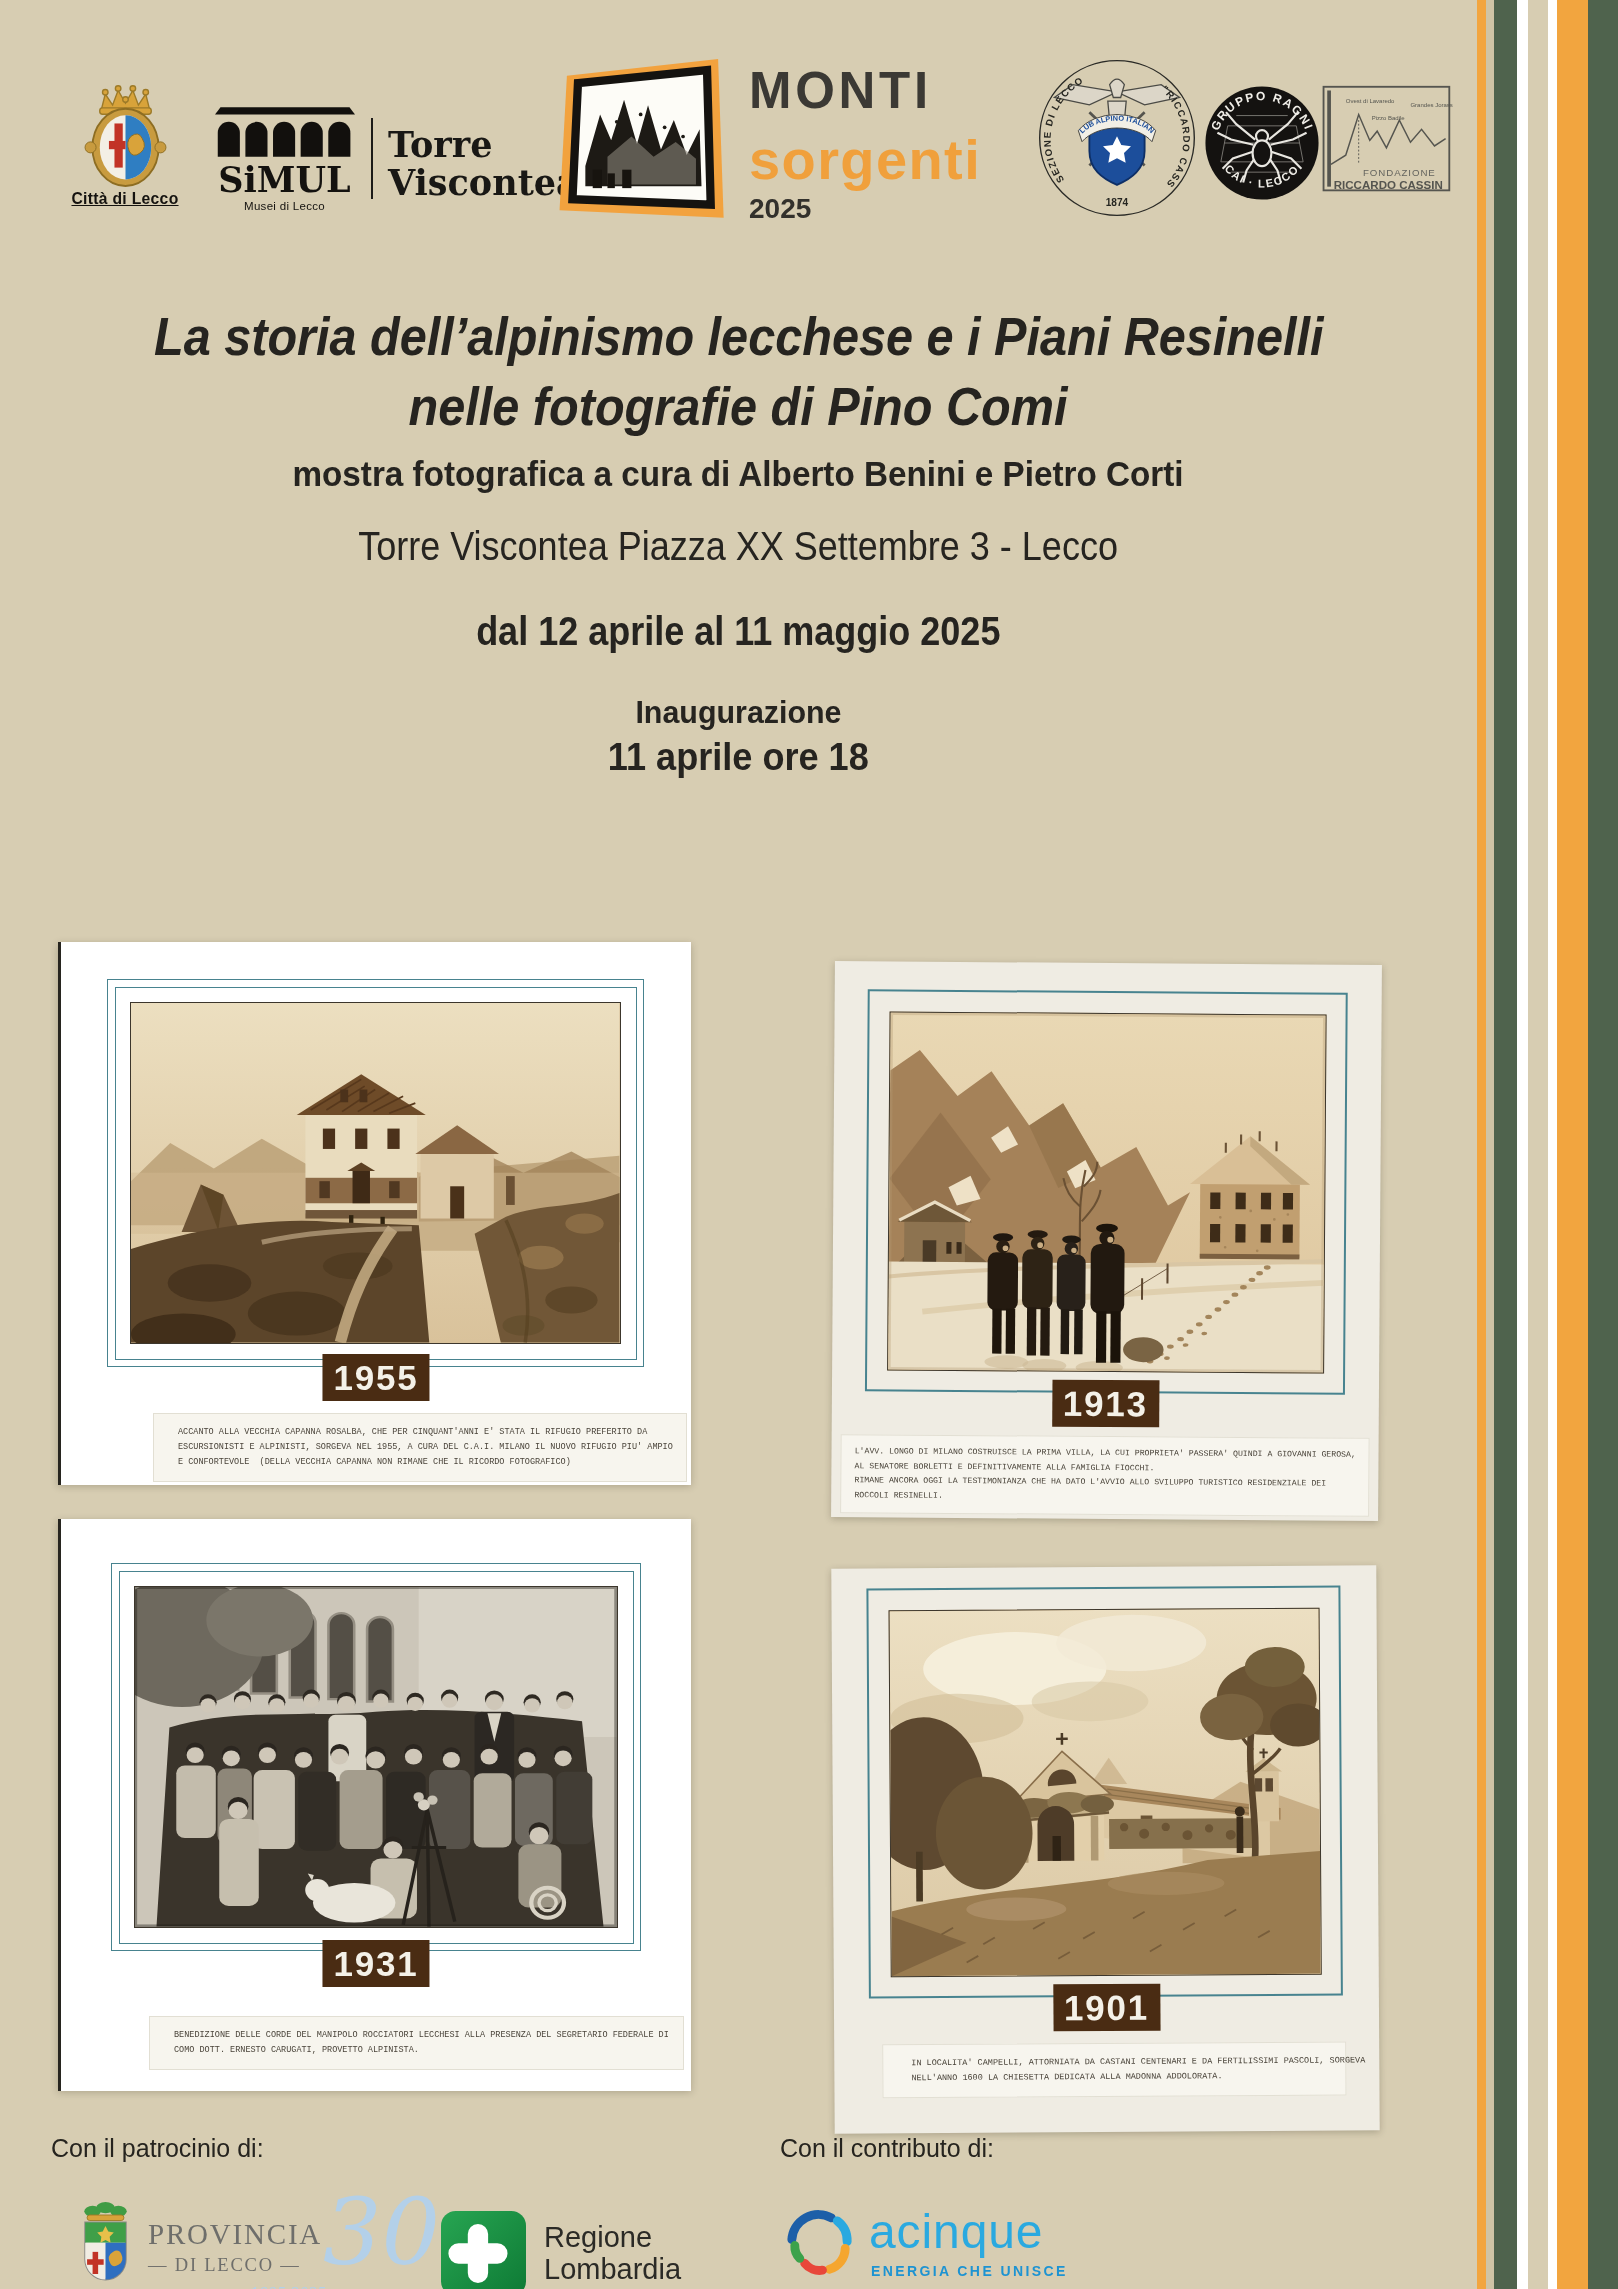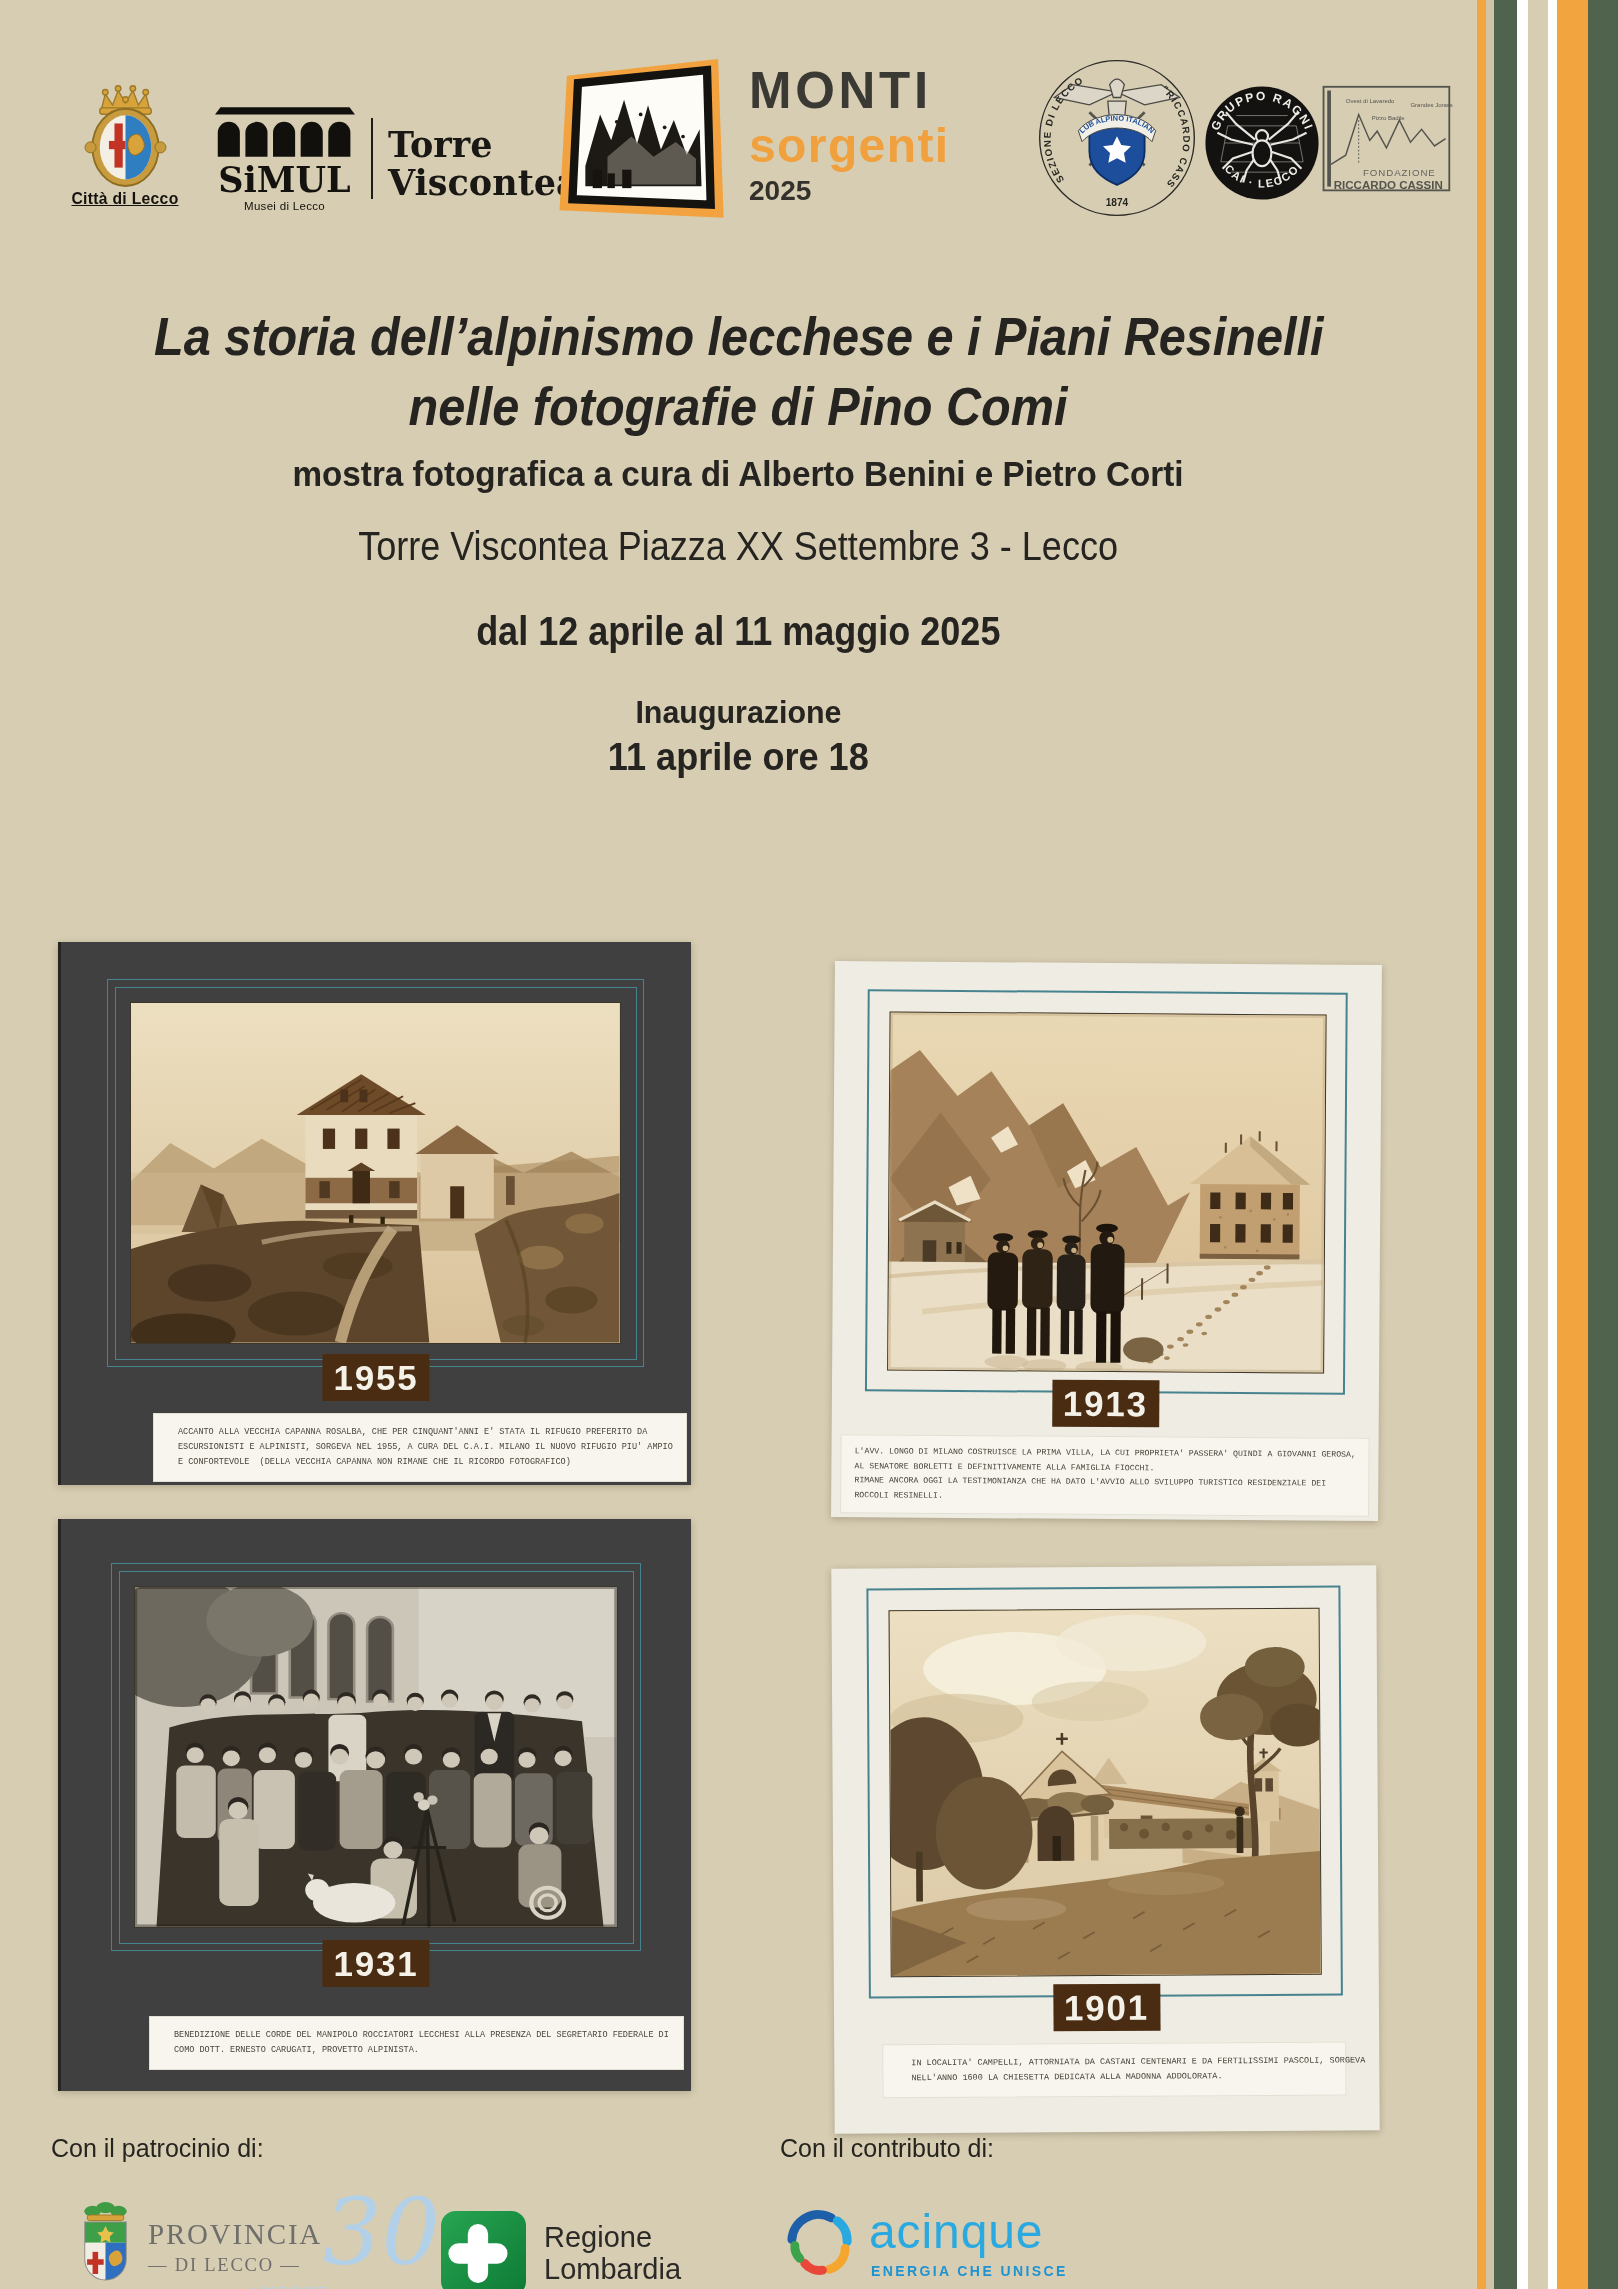--- a/index.html
+++ b/index.html
@@ -17,39 +17,39 @@
   .lecco-cap{position:absolute;left:42px;top:190px;width:166px;text-align:center;
     font-weight:700;font-size:15.7px;color:#14120f;letter-spacing:0.3px;text-decoration:underline;}
   .simul{position:absolute;left:209px;top:107px;width:151px;text-align:center;color:#14120f;}
   .simul .nm{font-family:"DejaVu Serif",serif;font-weight:700;font-size:35px;line-height:1;margin-top:1.8px;}
   .simul .sb{font-size:11.5px;margin-top:2.8px;letter-spacing:0.3px;}
   .hdr-div{position:absolute;left:371px;top:118px;width:1.8px;height:81px;background:#1c1b18;}
   .torre{position:absolute;left:388px;top:126px;font-family:"DejaVu Serif",serif;
     font-weight:700;font-size:35px;line-height:1.08;color:#191815;}
   .monti-txt{position:absolute;left:749px;top:65px;line-height:1;}
   .monti-txt .w1{font-size:51px;font-weight:700;letter-spacing:3.7px;color:#3b3934;}
-  .monti-txt .w2{font-size:48px;font-weight:700;letter-spacing:1.4px;color:#f0a03c;margin-top:6px;}
+  .monti-txt .w2{font-size:56px;font-weight:700;letter-spacing:1.4px;color:#f0a03c;margin-top:16px;}
   .monti-txt .w3{font-size:28px;font-weight:700;color:#33312c;margin-top:7.4px;}
 
   
   .ctr{position:absolute;left:0;width:1477px;text-align:center;color:#262420;}
   .sqz{display:inline-block;transform:scaleX(.9);transform-origin:center;}
   .sqz95{display:inline-block;transform:scaleX(.95);transform-origin:center;}
   .t1{top:305px;font-style:italic;font-weight:700;font-size:54px;}
   .t2{top:375px;font-style:italic;font-weight:700;font-size:54px;}
   .cur{top:454px;font-weight:700;font-size:35px;}
   .ven{top:524px;font-weight:400;font-size:40px;}
   .dat{top:609px;font-weight:700;font-size:40px;}
   .ina{top:694px;font-weight:700;font-size:32px;}
   .ore{top:736px;font-weight:700;font-size:38px;}
   .ora{top:818px;font-weight:700;font-size:34px;}
   .ing{top:864px;font-weight:700;font-size:34px;}
 
   
-  .panel{position:absolute;background:#404040;box-shadow:0 1.8px 7.4px rgba(40,35,20,.25);}
+  .panel{position:absolute;background:#ffffff;box-shadow:0 1.8px 7.4px rgba(40,35,20,.25);}
   .panel.light{background:#efece3;}
   .panel.spine{border-left:3.7px solid #27251f;}
   .frame{position:absolute;box-sizing:border-box;border:1.8px solid #47838f;padding:6.5px;}
   .frame .inner{box-sizing:border-box;width:100%;height:100%;border:0.9px solid #47838f;padding:14.8px;}
   .frame.single{border-width:2.8px;}
   .frame.single .inner{border:none;padding:13px;}
   .ph{box-sizing:border-box;width:100%;height:100%;border:0.9px solid #3c362c;overflow:hidden;background:#d9c29b;}
   .ph svg{display:block;width:100%;height:100%;}
   .badge{position:absolute;left:50%;transform:translateX(-50%);background:#4a2c13;color:#f4f1e8;
     font-weight:700;font-size:35px;line-height:1.3;padding:0.9px 11px;letter-spacing:1.8px;}

